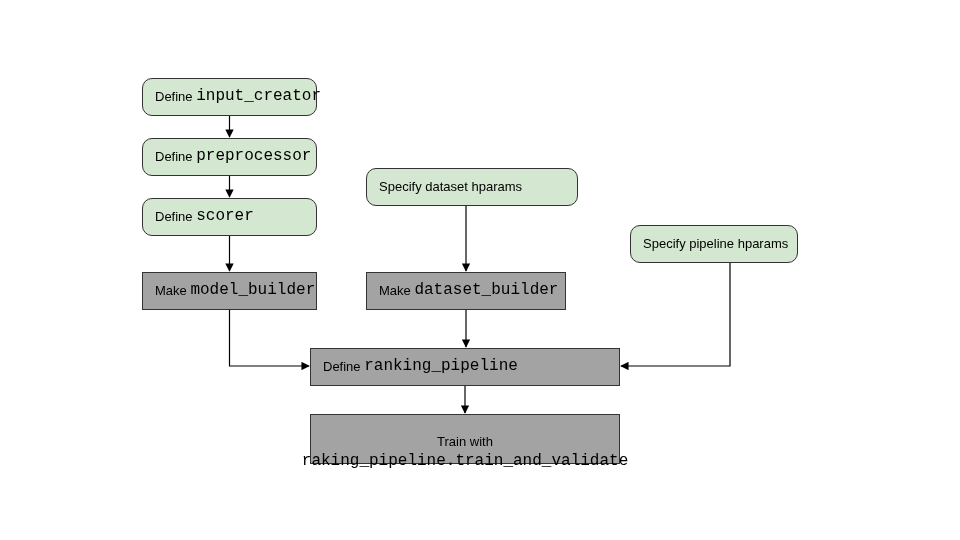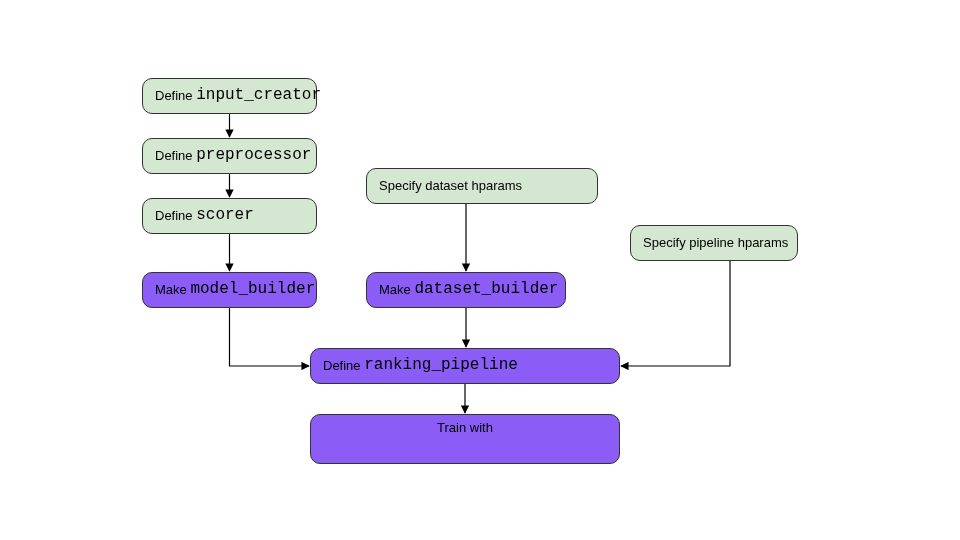--- a/index.html
+++ b/index.html
@@ -8,27 +8,27 @@
     height: 540px;
     background: #ffffff;
     position: relative;
     font-family: "Helvetica Neue", Arial, sans-serif;
     font-size: 13px;
     color: #000;
   }
   .node {
     position: absolute;
     border: 1px solid #333;
-    padding: 4px 12px;
+    padding: 18px 12px;
     display: flex;
     align-items: center;
     line-height: 1.35;
   }
   .green { background: #d4e7d0; border-radius: 10px; }
-  .blue  { background: #8b5cf6; border-radius: 10px; }
+  .blue  { background: #a3a3a3; border-radius: 0; }
   code { font-family: "Courier New", monospace; font-size: 16px; }
   svg.edges {
     position: absolute;
     left: 0; top: 0;
     width: 960px; height: 540px;
     pointer-events: none;
   }
   .txt-plain { white-space: pre; }
 </style>
 </head>
@@ -58,35 +58,36 @@
       <code>input_creator</code>
     </div>
     <div class="node green" style="left: 142px; top: 138px; width: 175px; height: 36px;">
       <span class="txt-plain">Define </span>
       <code>preprocessor</code>
     </div>
     <div class="node green" style="left: 142px; top: 198px; width: 175px; height: 36px;">
       <span class="txt-plain">Define </span>
       <code>scorer</code>
     </div>
-    <div class="node green" style="left: 366px; top: 168px; width: 232px; height: 36px;">
+    <div class="node green" style="left: 366px; top: 168px; width: 212px; height: 36px;">
       <span class="txt-plain">Specify dataset hparams</span>
     </div>
     <div class="node green" style="left: 630px; top: 225px; width: 168px; height: 36px;">
       <span class="txt-plain">Specify pipeline hparams</span>
     </div>
     <div class="node blue" style="left: 142px; top: 272px; width: 175px; height: 36px;">
       <span class="txt-plain">Make </span>
       <code>model_builder</code>
     </div>
     <div class="node blue" style="left: 366px; top: 272px; width: 200px; height: 36px;">
       <span class="txt-plain">Make </span>
       <code>dataset_builder</code>
     </div>
     <div class="node blue" style="left: 310px; top: 348px; width: 310px; height: 36px;">
       <span class="txt-plain">Define </span>
       <code>ranking_pipeline</code>
     </div>
     <div class="node blue" style="left: 310px; top: 414px; width: 310px; height: 50px; flex-direction: column;">
       <span class="txt-plain">Train with
 </span>
+      <code>raking_pipeline.train_and_validate</code>
     </div>
   </div>
 
 </body></html>

